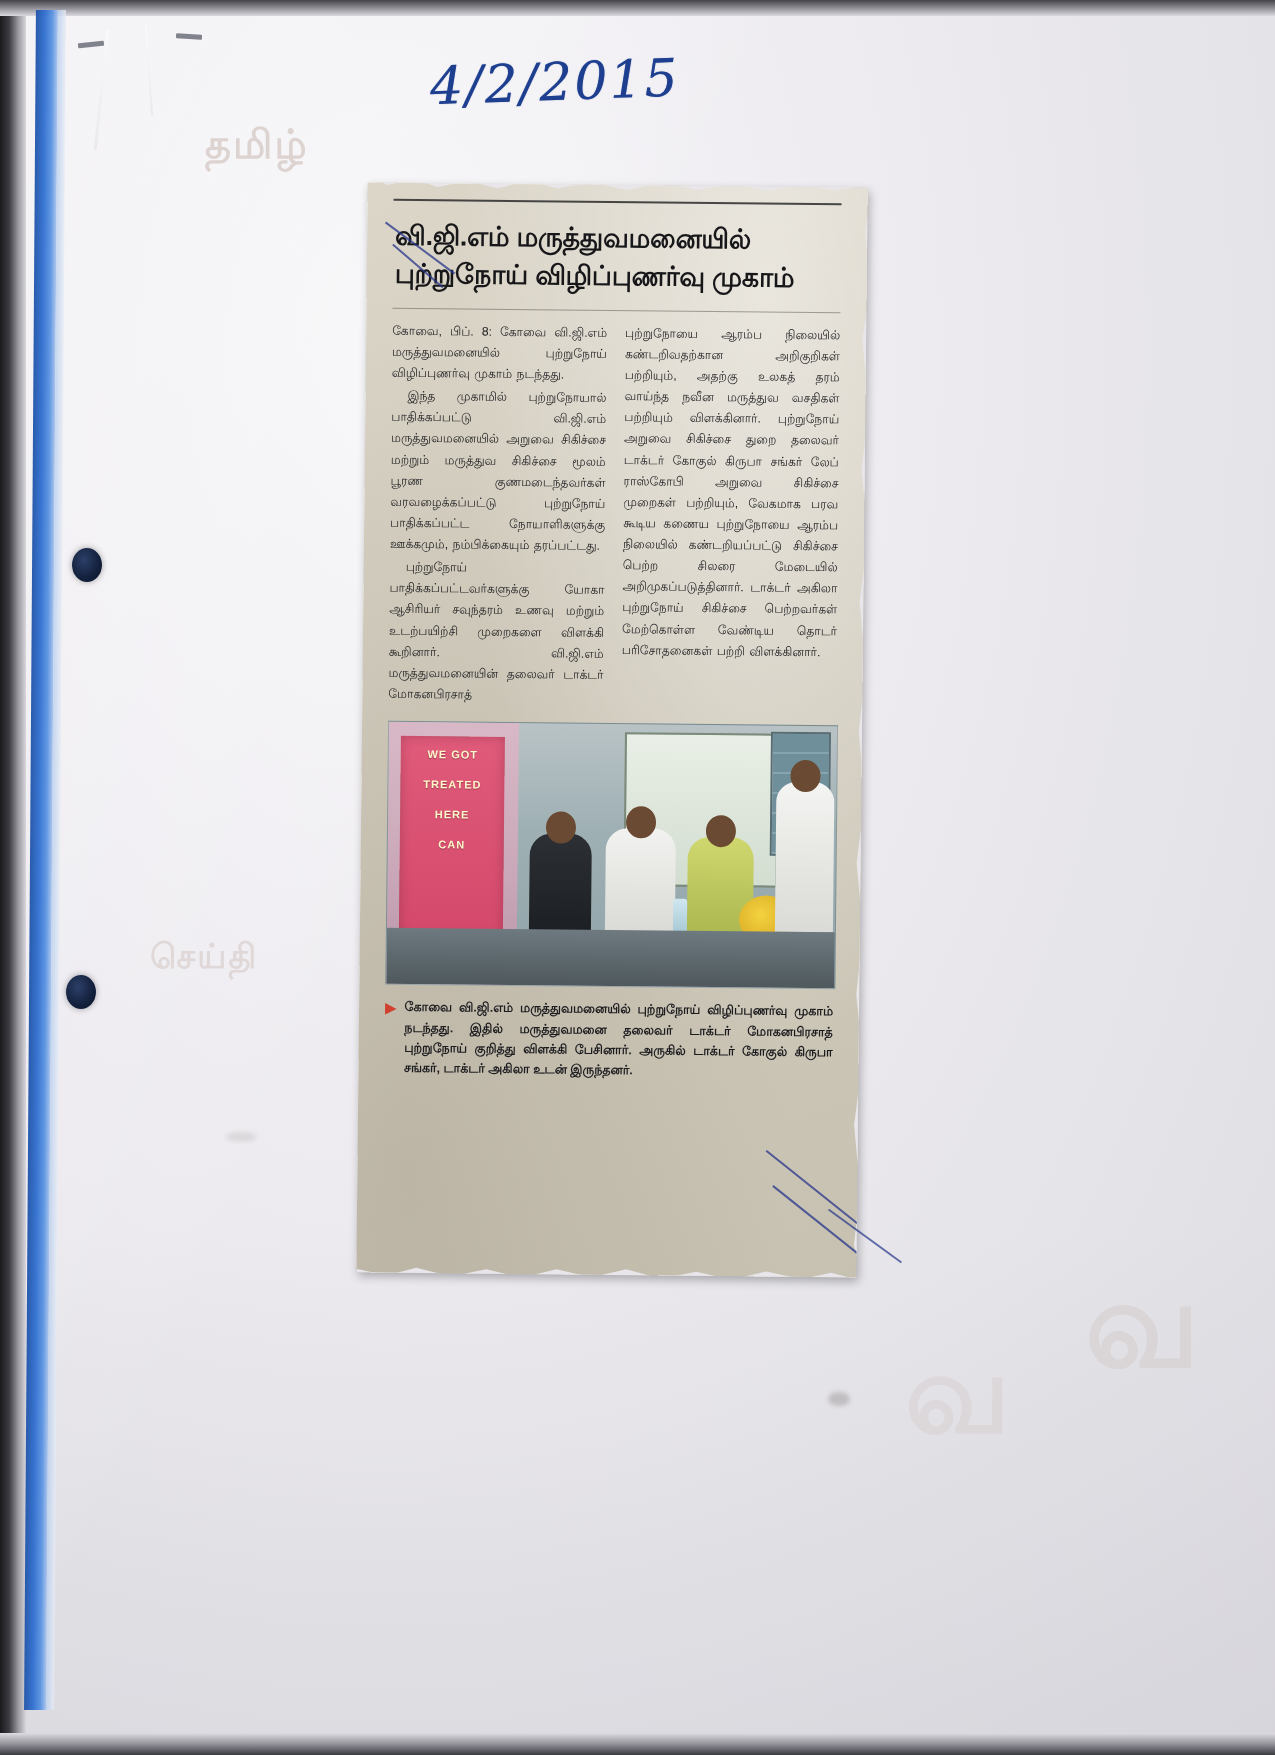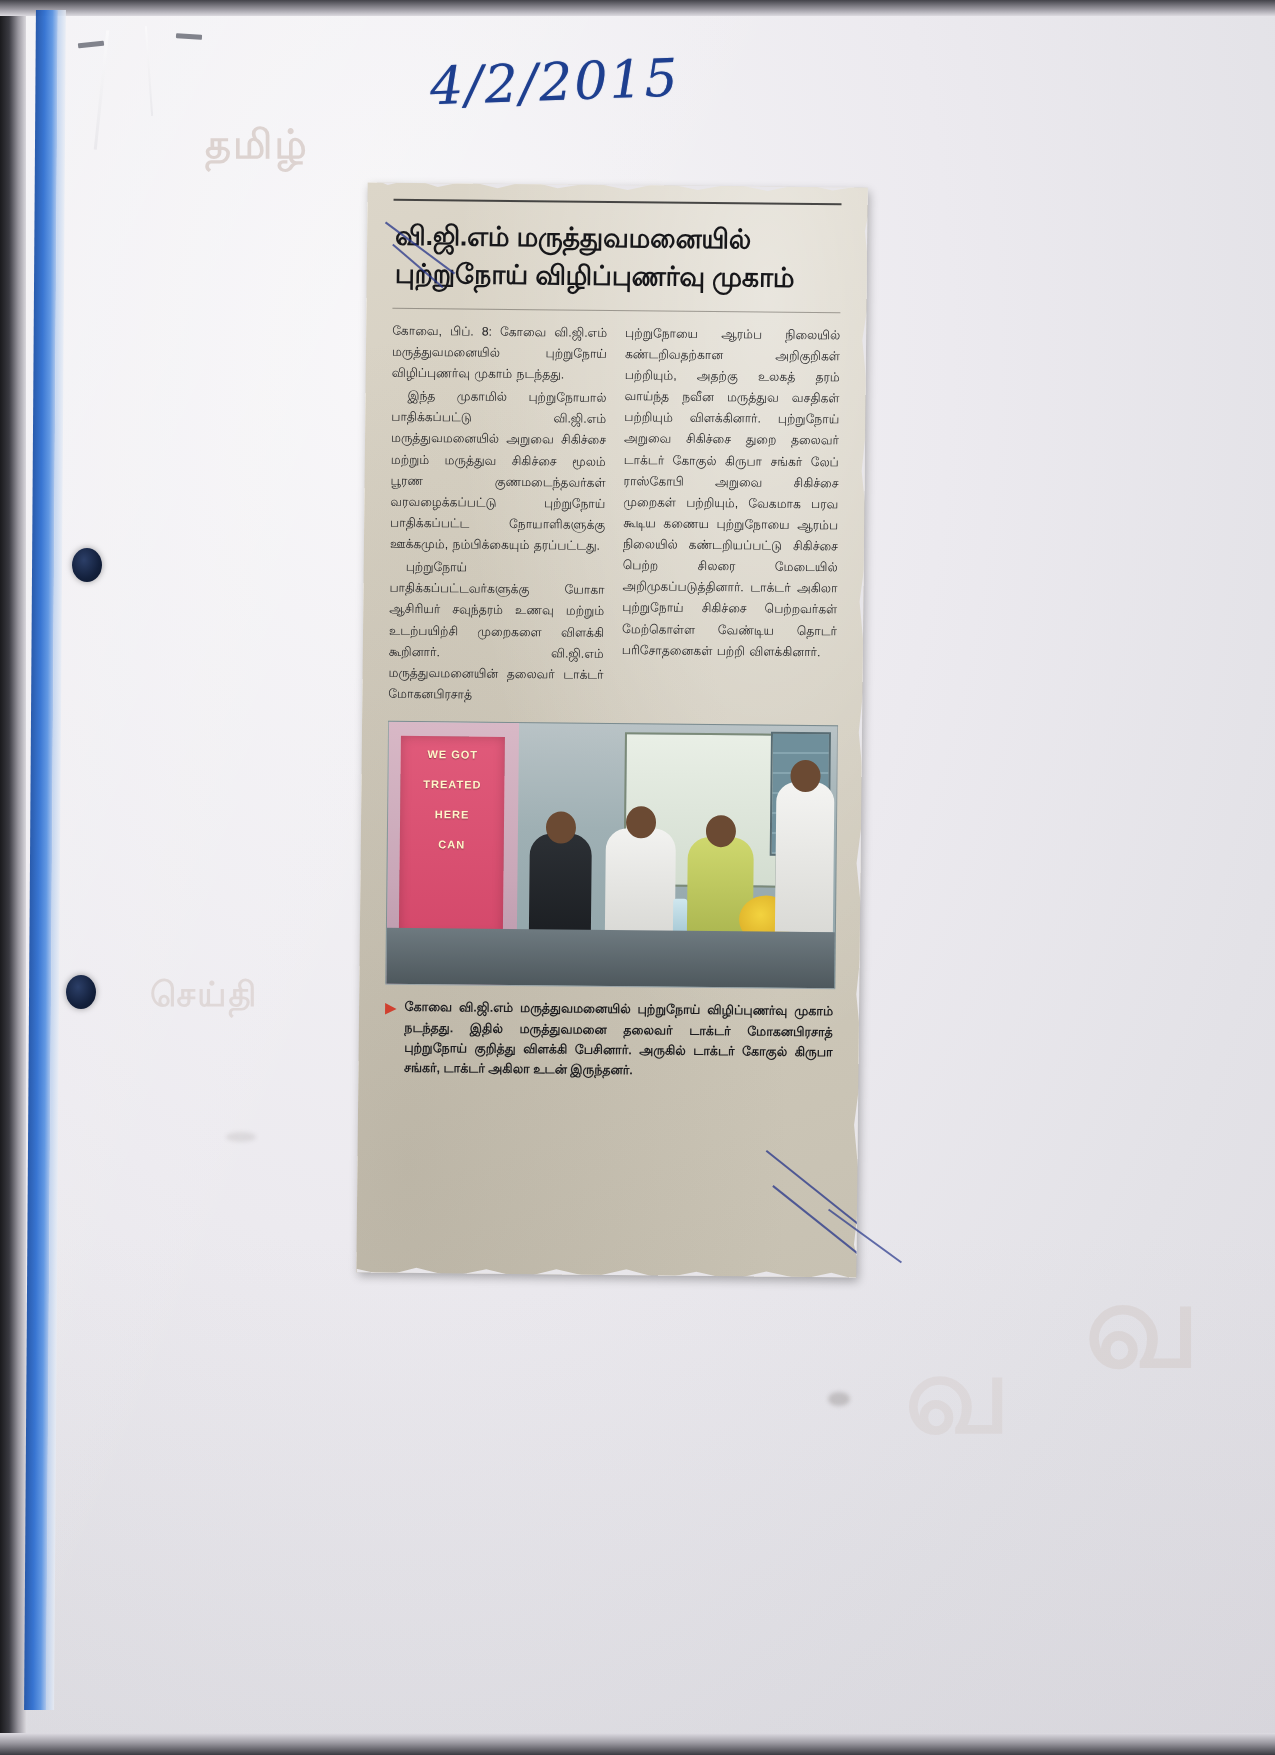--- a/index.html
+++ b/index.html
@@ -311,21 +311,21 @@
 </style>
 </head>
 <body>
 
 <div class="page">
 
   <div class="scan-sheet"></div>
 
   <div class="ghost" style="left:205px; top:115px; font-size:40px;margin-top:7px;">தமிழ்</div>
   <div class="ghost" style="left:430px; top:245px; font-size:46px; opacity:.35;">நாளிதழ்</div>
-  <div class="ghost" style="left:150px; top:975px; font-size:34px; opacity:.4;">செய்தி</div>
+  <div class="ghost" style="left:150px; top:937px; font-size:34px; opacity:.4;">செய்தி</div>
   <div class="ghost" style="left:1085px; top:1255px; font-size:120px; opacity:.28;">வ</div>
   <div class="ghost" style="left:905px; top:1330px; font-size:110px; opacity:.22;">வ</div>
 
   <div class="scan-edge-left"></div>
   <div class="scan-edge-top"></div>
   <div class="scan-edge-bottom"></div>
 
   <div class="binder-stripe"></div>
   <div class="binder-stripe second"></div>
 

